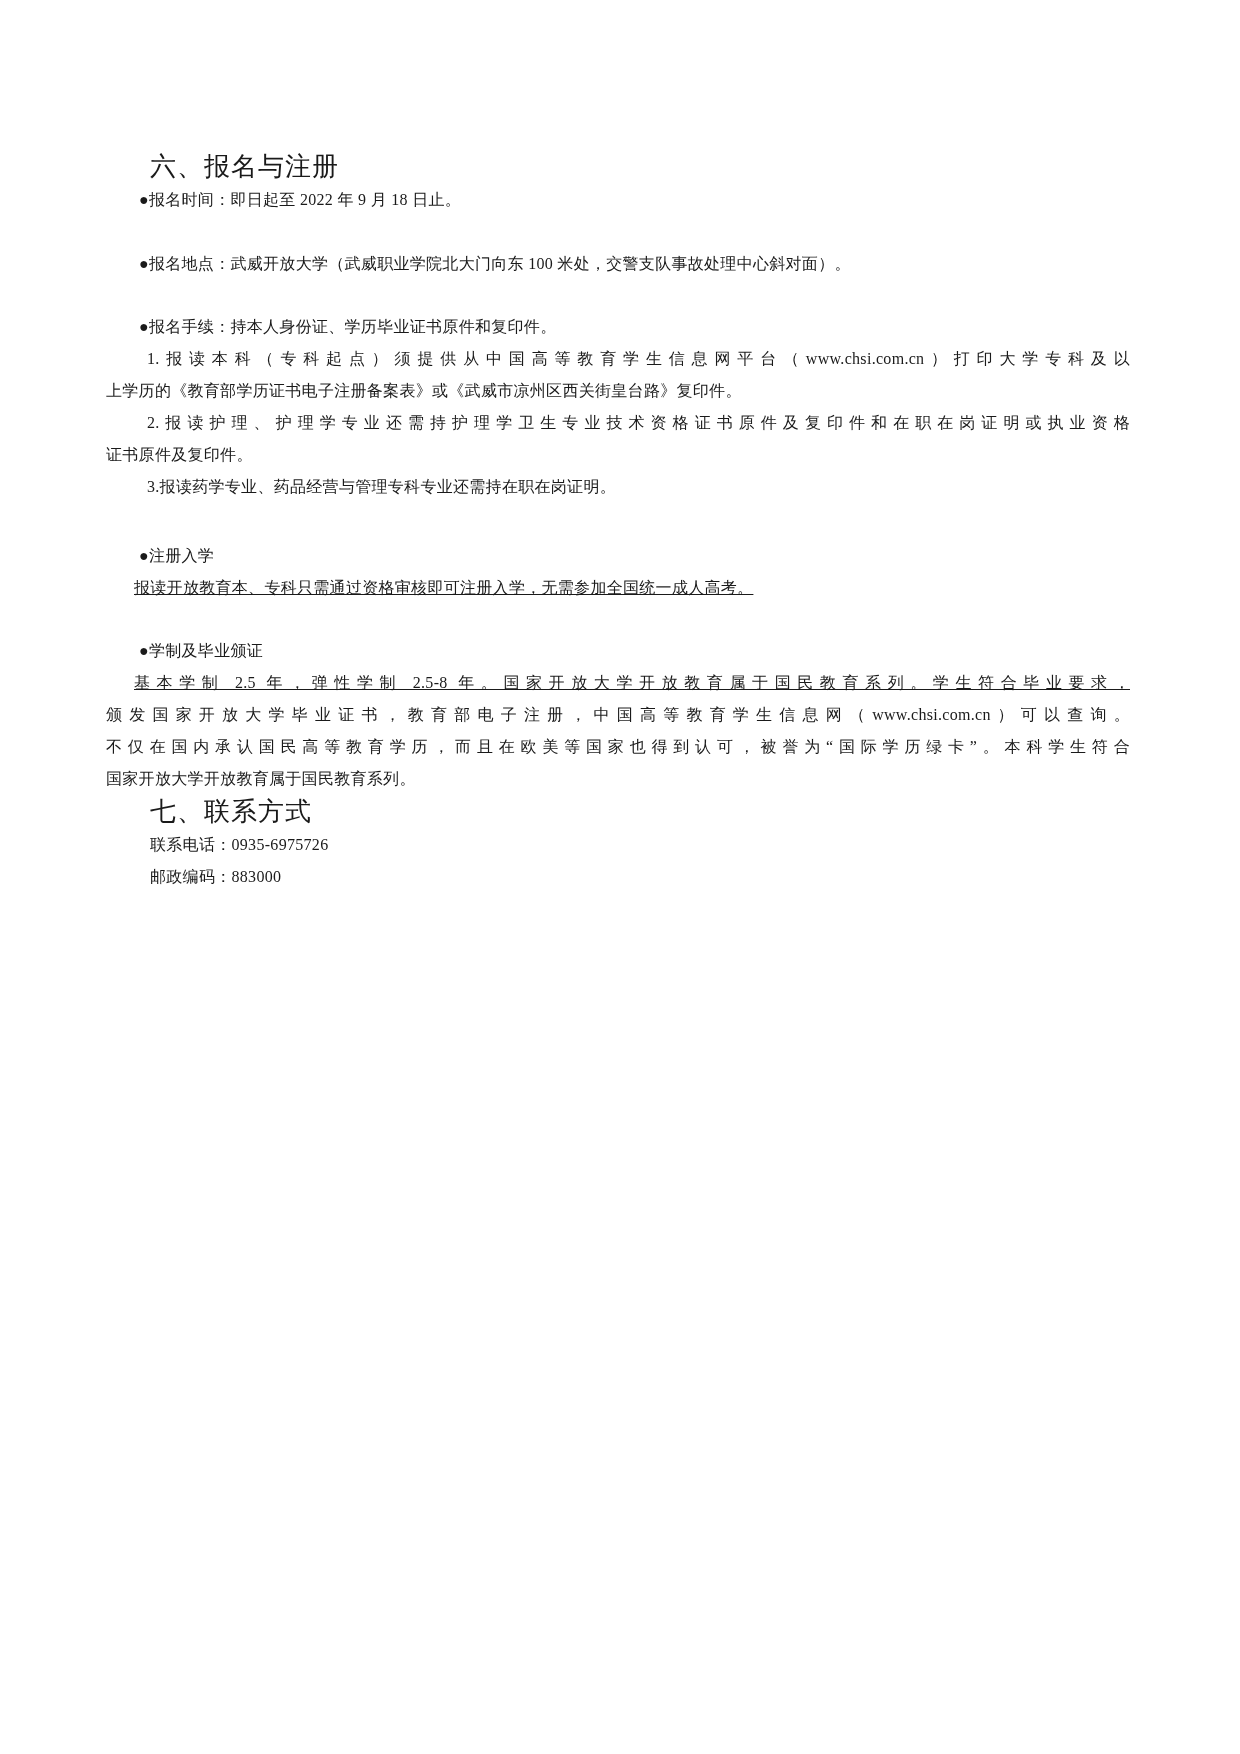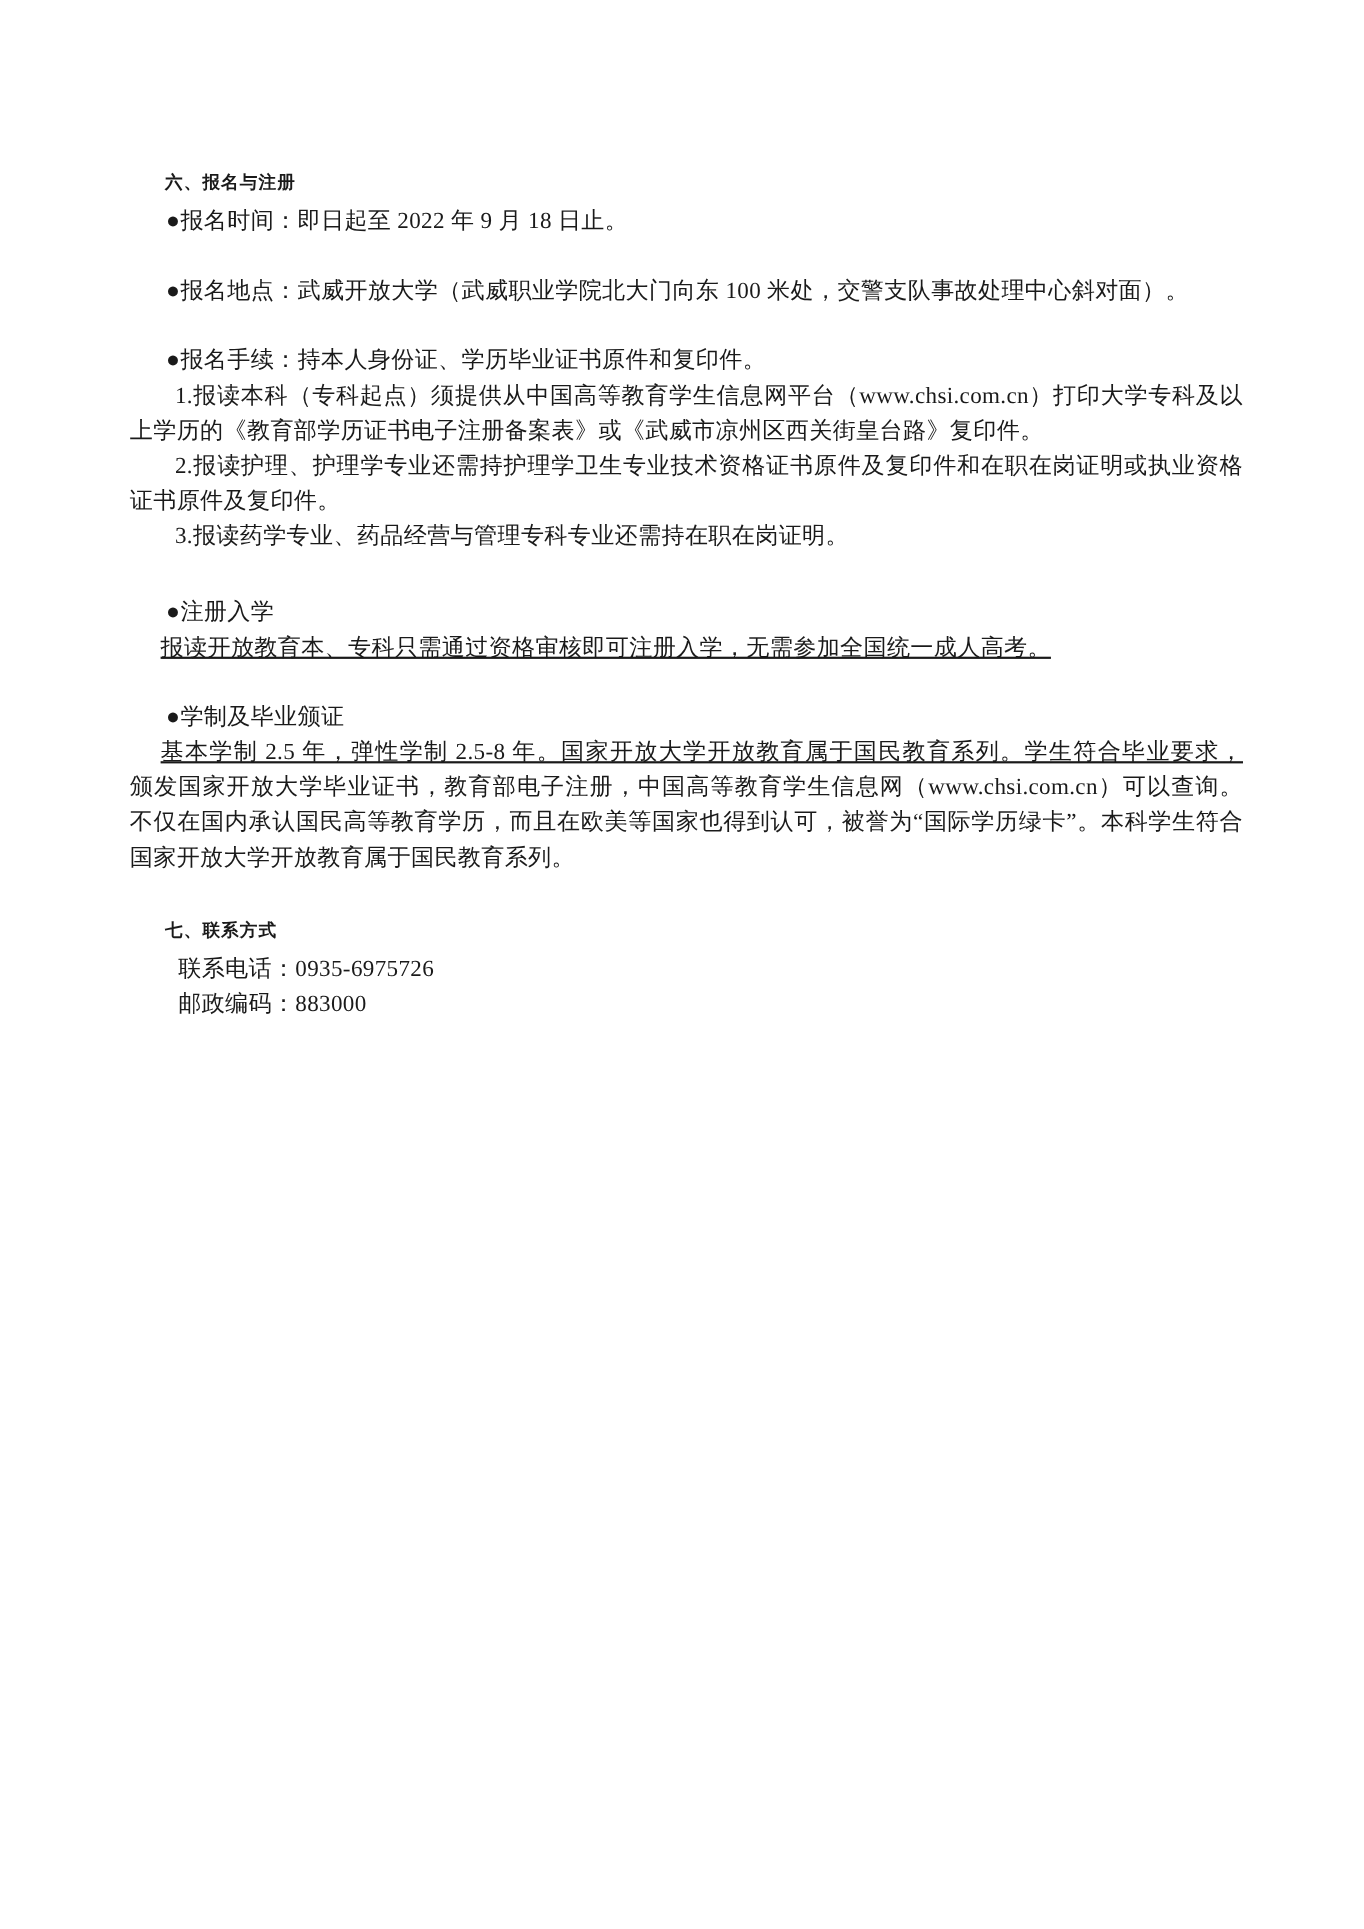--- a/index.html
+++ b/index.html
@@ -18,31 +18,30 @@
   }
   .content {
     position: absolute;
     left: 106px;
     top: 150px;
     width: 1024px;
   }
   .tline {
     height: 32px;
     line-height: 32px;
-    font-size: 21px;
+    font-size: 16px;
     white-space: nowrap;
     letter-spacing: 0.3px;
-    margin-left: 12px;
   }
   
   .k-heading {
     height: 34px;
     line-height: 34px;
-    font-size: 16px;
-    font-weight: bold;
+    font-size: 26px;
+    font-weight: normal;
     text-indent: 44px;
     letter-spacing: 1px;
   }
   .k-bullet  { text-indent: 33px; }
   .k-num     { text-indent: 41px; }
   .k-indent  { text-indent: 28px; text-decoration: underline; }
   .k-contact { text-indent: 44px; }
   .k-flush   { text-indent: 0; }
   
   .fill {
@@ -65,17 +64,17 @@
       <div class="tline k-num fill">2.报读护理、护理学专业还需持护理学卫生专业技术资格证书原件及复印件和在职在岗证明或执业资格</div>
       <div class="tline k-flush">证书原件及复印件。</div>
       <div class="tline k-num">3.报读药学专业、药品经营与管理专科专业还需持在职在岗证明。</div>
       <div class="tline k-bullet" style="margin-top: 37px;">●注册入学</div>
       <div class="tline k-indent">报读开放教育本、专科只需通过资格审核即可注册入学，无需参加全国统一成人高考。</div>
       <div class="tline k-bullet" style="margin-top: 31px;">●学制及毕业颁证</div>
       <div class="tline k-indent fill">基本学制 2.5 年，弹性学制 2.5-8 年。国家开放大学开放教育属于国民教育系列。学生符合毕业要求，</div>
       <div class="tline k-flush fill">颁发国家开放大学毕业证书，教育部电子注册，中国高等教育学生信息网（www.chsi.com.cn）可以查询。</div>
       <div class="tline k-flush fill">不仅在国内承认国民高等教育学历，而且在欧美等国家也得到认可，被誉为“国际学历绿卡”。本科学生符合</div>
       <div class="tline k-flush">国家开放大学开放教育属于国民教育系列。</div>
-      <div class="k-heading" style="margin-top: 35px;">七、联系方式</div>
+      <div class="k-heading" style="">七、联系方式</div>
       <div class="tline k-contact">联系电话：0935-6975726</div>
       <div class="tline k-contact">邮政编码：883000</div>
     </div>
 </div>
 
 </body></html>

